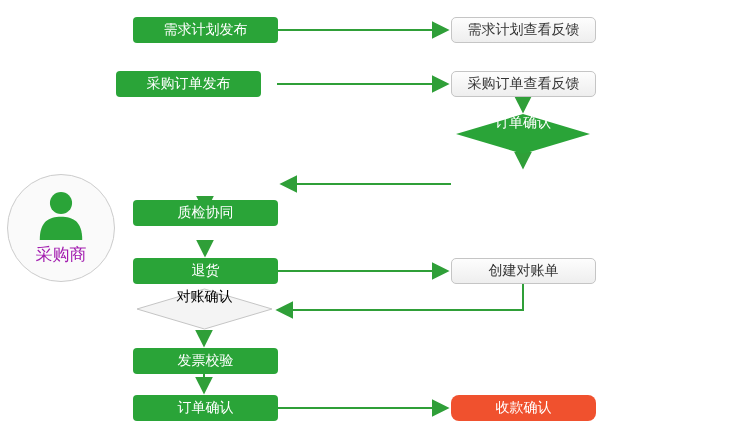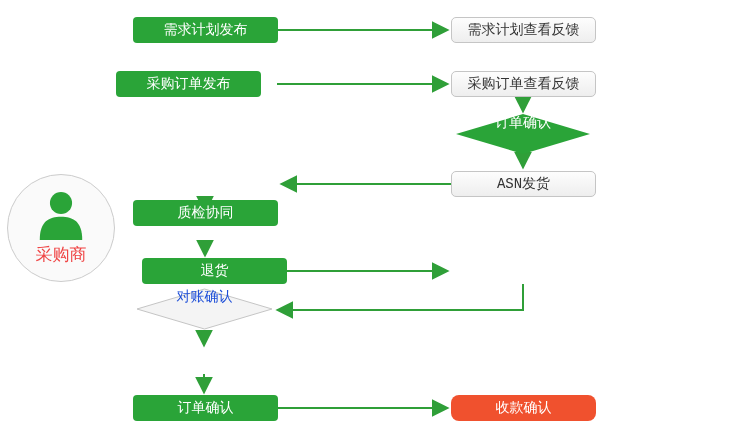--- a/index.html
+++ b/index.html
@@ -16,28 +16,28 @@
   .gbox{width:145px;height:26px;background:#2aa438;color:#ffffff;border-radius:4px;}
   .wbox{
     width:145px;height:26px;color:#333333;border-radius:5px;
     background:linear-gradient(#fdfdfd,#eeeeee);border:1px solid #c5c5c5;
   }
   .rbox{width:145px;height:26px;background:#f0512e;color:#ffffff;border-radius:8px;}
   .diamond{position:absolute;z-index:2;display:flex;align-items:flex-start;justify-content:center;}
   .diamond svg{position:absolute;left:0;top:0;width:100%;height:100%;}
   .diamond .dlabel{position:relative;z-index:3;font-size:14px;white-space:nowrap;}
   .diamond.green .dlabel{color:#ffffff;}
-  .diamond.neutral .dlabel{color:#1d4ed8;}
+  .diamond.neutral .dlabel{color:#000000;}
   .actor{
     position:absolute;z-index:2;width:108px;height:108px;border-radius:50%;
     background:#fafafa;border:1px solid #cccccc;box-sizing:border-box;
     display:flex;flex-direction:column;align-items:center;
   }
   .actor .icon{margin-top:13px;height:52px;display:flex;align-items:flex-end;}
-  .actor .alabel{font-size:17px;color:#ef4444;margin-top:3px;}
+  .actor .alabel{font-size:17px;color:#a21caf;margin-top:3px;}
 </style>
 </head>
 <body>
 
 <div class="canvas">
 
   <svg class="connectors" viewBox="0 0 731 436" xmlns="http://www.w3.org/2000/svg">
     <defs>
       <marker id="ah" viewBox="0 0 10 10" refX="8" refY="5" markerWidth="9" markerHeight="9" orient="auto">
         <path d="M0,0 L10,5 L0,10 Z" fill="#2f9f38"></path>
@@ -55,26 +55,27 @@
       <path d="M523,284 L523,310 L279,310" marker-end="url(#ah)"></path>
       <path d="M204,330 L204,344" marker-end="url(#ah)"></path>
       <path d="M204,374 L204,391" marker-end="url(#ah)"></path>
       <path d="M277,408 L446,408" marker-end="url(#ah)"></path>
     </g>
   </svg>
 
   <div class="node gbox" style="left:133px;top:17px">需求计划发布</div>
   <div class="node gbox" style="left:116px;top:71px">采购订单发布</div>
   <div class="node gbox" style="left:133px;top:200px">质检协同</div>
-  <div class="node gbox" style="left:142px;top:258px">退货</div>
+  <div class="node gbox" style="left:133px;top:258px">退货</div>
+  <div class="node gbox" style="left:133px;top:348px">发票校验</div>
   <div class="node gbox" style="left:133px;top:395px">订单确认</div>
 
   <div class="node wbox" style="left:451px;top:17px">需求计划查看反馈</div>
   <div class="node wbox" style="left:451px;top:71px">采购订单查看反馈</div>
-  <div class="node wbox" style="left:451px;top:171px">ASN发货</div>
+  <div class="node wbox" style="left:451px;top:258px">创建对账单</div>
   <div class="node rbox" style="left:451px;top:395px">收款确认</div>
 
   <div class="diamond green" style="left:456px;top:114px;width:134px;height:40px">
     <svg viewBox="0 0 134 40" preserveAspectRatio="none">
       <polygon points="67,0 134,20 67,40 0,20" fill="#2aa438"></polygon>
     </svg>
     <span class="dlabel">订单确认</span>
   </div>
 
   <div class="diamond neutral" style="left:136px;top:288px;width:137px;height:42px">

